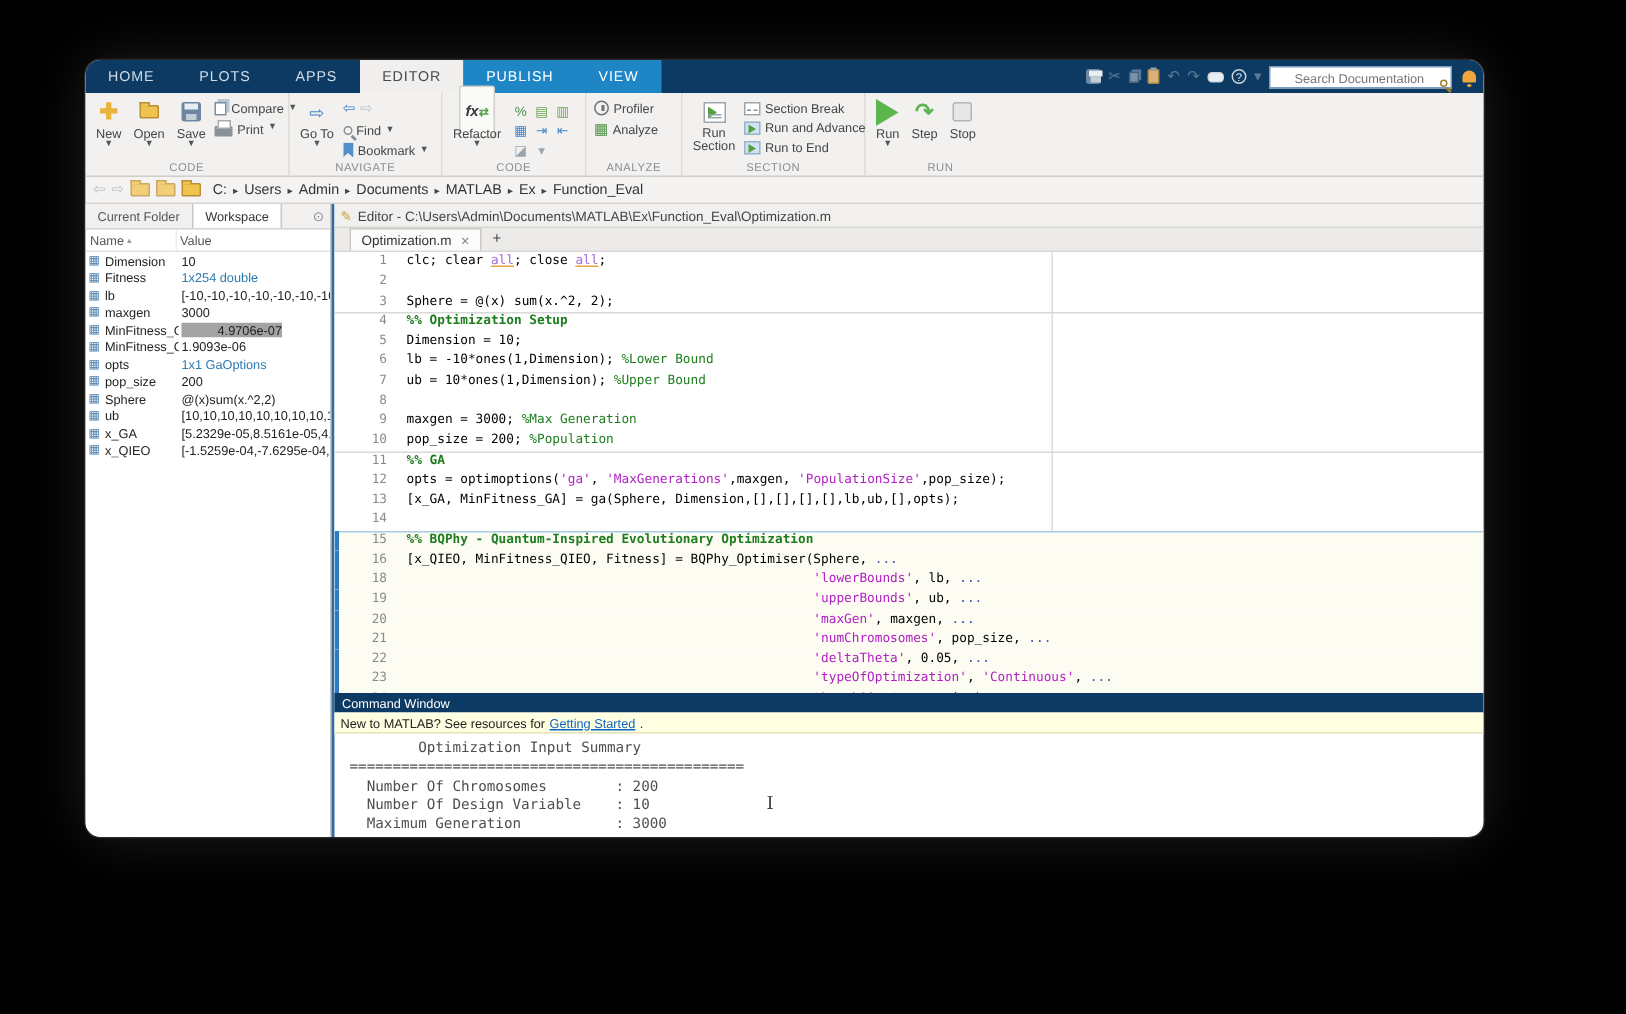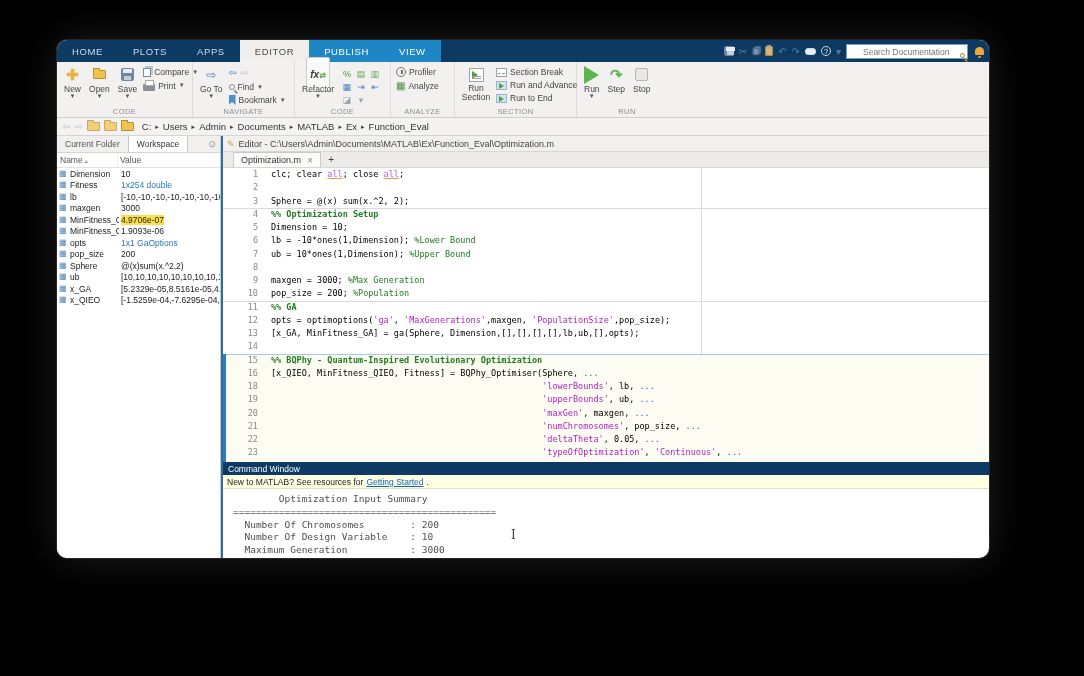--- a/index.html
+++ b/index.html
@@ -87,21 +87,21 @@
   .lp-cols{height:15px;border-bottom:1px solid #e2e1df;display:flex;font-size:8.5px;color:#555;align-items:center;}
   .lp-col-name{width:60px;padding-left:3px;display:flex;align-items:center;gap:2px;}
   .sortdot{font-size:6px;color:#999;}
   .lp-col-value{flex:1;padding-left:2px;border-left:1px solid #eceded;height:100%;display:flex;align-items:center;}
   #ws-rows{overflow:hidden;}
   .ws-row{height:11.5px;display:flex;align-items:center;font-size:8.5px;color:#222;white-space:nowrap;}
   .ws-icon{width:9px;flex-shrink:0;margin:0 2px;font-size:8px;line-height:8px;color:#4a7fae;}
   .ws-name{width:49px;overflow:hidden;flex-shrink:0;}
   .ws-val{flex:1;overflow:hidden;padding-left:2px;}
   .ws-val.it{color:#2a7ab0;}
-  .ws-val.hl span{background:#fde047;}
+  .ws-val.hl span{background:#a3a3a3;padding-left:24px;}
   
   .rightdock{flex:1;display:flex;flex-direction:column;min-width:0;border-left:2px solid #2e6da4;}
   .ed-titlebar{height:16px;background:#f1f0ef;border-bottom:1px solid #d8d7d5;font-size:9px;color:#444;
     display:flex;align-items:center;gap:4px;padding-left:4px;flex-shrink:0;}
   .ipencil{color:#caa23a;font-size:9px;}
   .ed-tabbar{height:16px;background:#ecebe9;display:flex;align-items:flex-end;padding-left:10px;border-bottom:1px solid #d8d7d5;flex-shrink:0;}
   .ed-tab{background:#fbfbfa;border:1px solid #c9c8c6;border-bottom:none;height:15px;font-size:9px;
     display:flex;align-items:center;gap:6px;padding:0 7px;color:#333;}
   .ed-close{font-size:7.5px;color:#888;}
   .ed-plus{height:15px;display:flex;align-items:center;padding:0 7px;font-size:10px;color:#444;}

